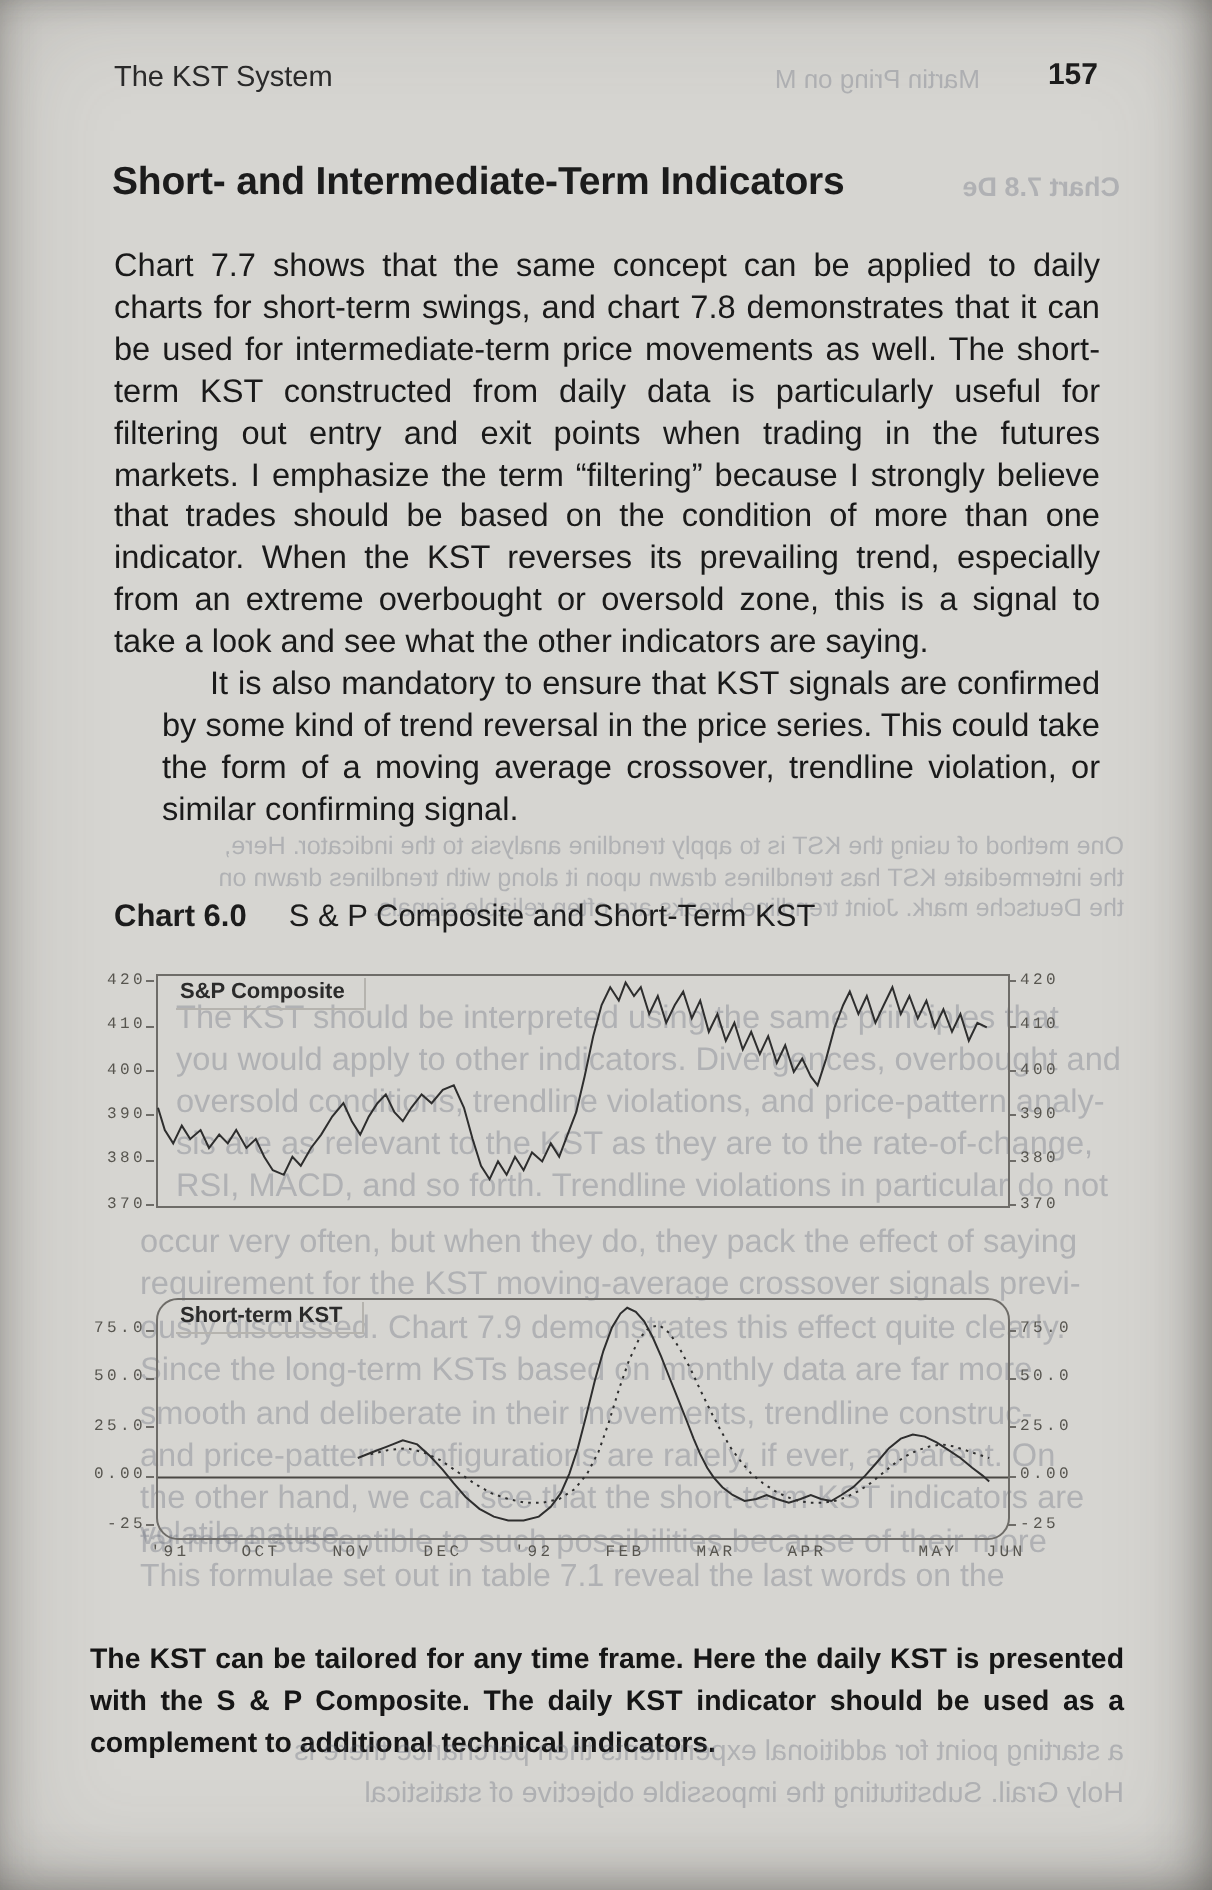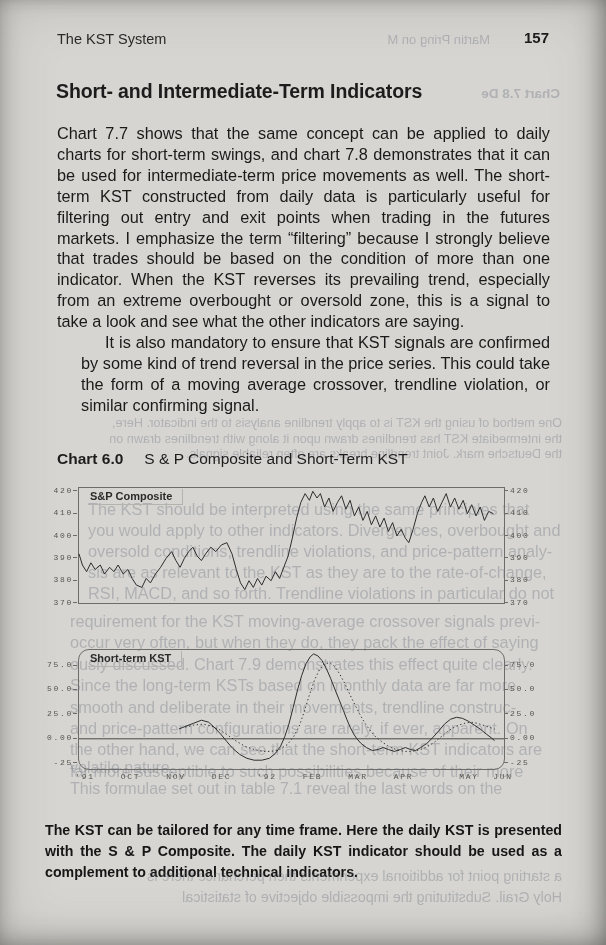--- a/index.html
+++ b/index.html
@@ -76,22 +76,22 @@
   </div>
 
   <div class="ghost g-top">
       <div>The KST should be interpreted using the same principles that</div>
       <div>you would apply to other indicators. Divergences, overbought and</div>
       <div>oversold conditions, trendline violations, and price-pattern analy-</div>
       <div>sis are as relevant to the KST as they are to the rate-of-change,</div>
       <div>RSI, MACD, and so forth. Trendline violations in particular do not</div>
     </div>
   <div class="ghost g-mid">
+      <div>occur very often, but when they do, they pack the effect of saying</div>
       <div>requirement for the KST moving-average crossover signals previ-</div>
-      <div>occur very often, but when they do, they pack the effect of saying</div>
       <div>ously discussed. Chart 7.9 demonstrates this effect quite clearly.</div>
       <div>Since the long-term KSTs based on monthly data are far more</div>
       <div>smooth and deliberate in their movements, trendline construc-</div>
       <div>and price-pattern configurations are rarely, if ever, apparent. On</div>
       <div>the other hand, we can see that the short-term KST indicators are</div>
       <div>far more susceptible to such possibilities because of their more</div>
     </div>
   <div class="ghost g-tbl">
       <div>volatile nature.</div>
       <div>This formulae set out in table 7.1 reveal the last words on the</div>

